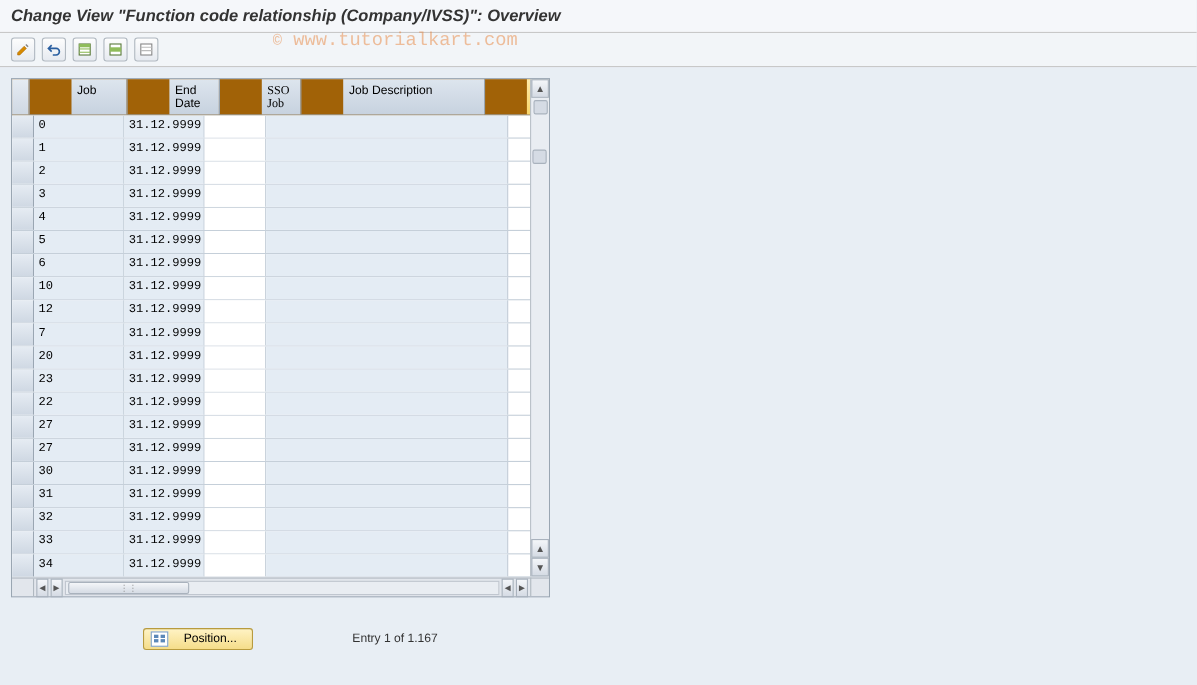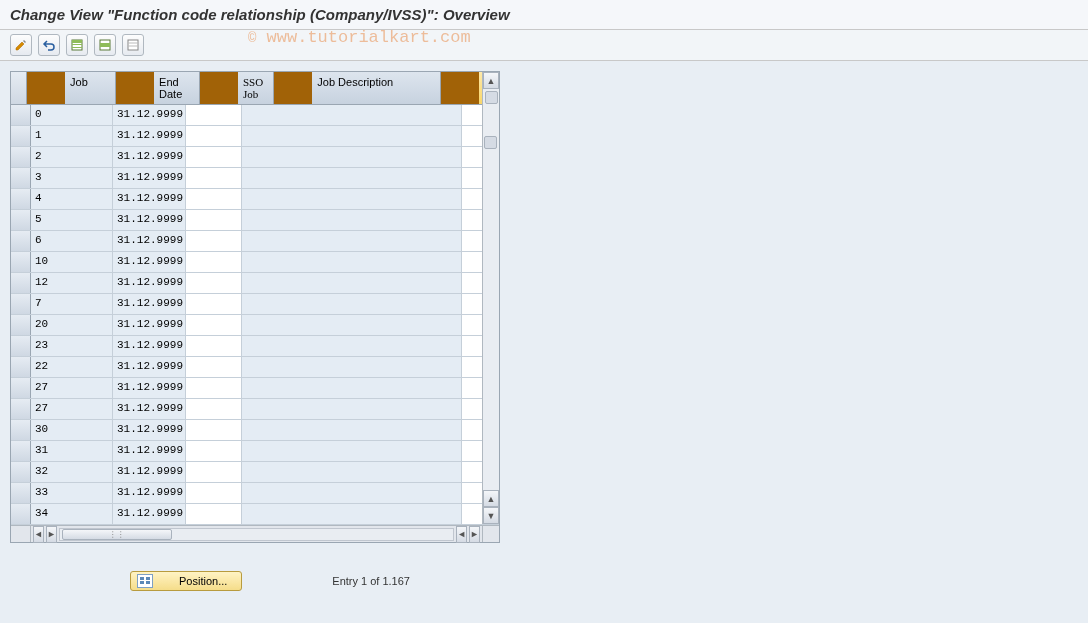--- a/index.html
+++ b/index.html
@@ -146,21 +146,21 @@
   }
   .position-btn {
     display: flex;
     align-items: center;
     background: linear-gradient(#fff3c4,#f5dd8a);
     border: 1px solid #b89b3e;
     border-radius: 3px;
     padding: 2px 14px 2px 6px;
     font-size: 11px;
     cursor: pointer;
-    gap: 26px;
+    gap: 14px;
   }
   .pos-icon {
     width: 16px;height:14px;
     background:#fff;border:1px solid #7ea0c4;
     position:relative;
   }
   .pos-icon::after{content:"";position:absolute;left:2px;top:2px;width:4px;height:3px;background:#5b88b8;box-shadow:0 4px 0 #5b88b8,6px 0 0 #5b88b8,6px 4px 0 #5b88b8;}
   .entry-text { font-size: 11px; color:#333; }
   .watermark {
     position: absolute;

